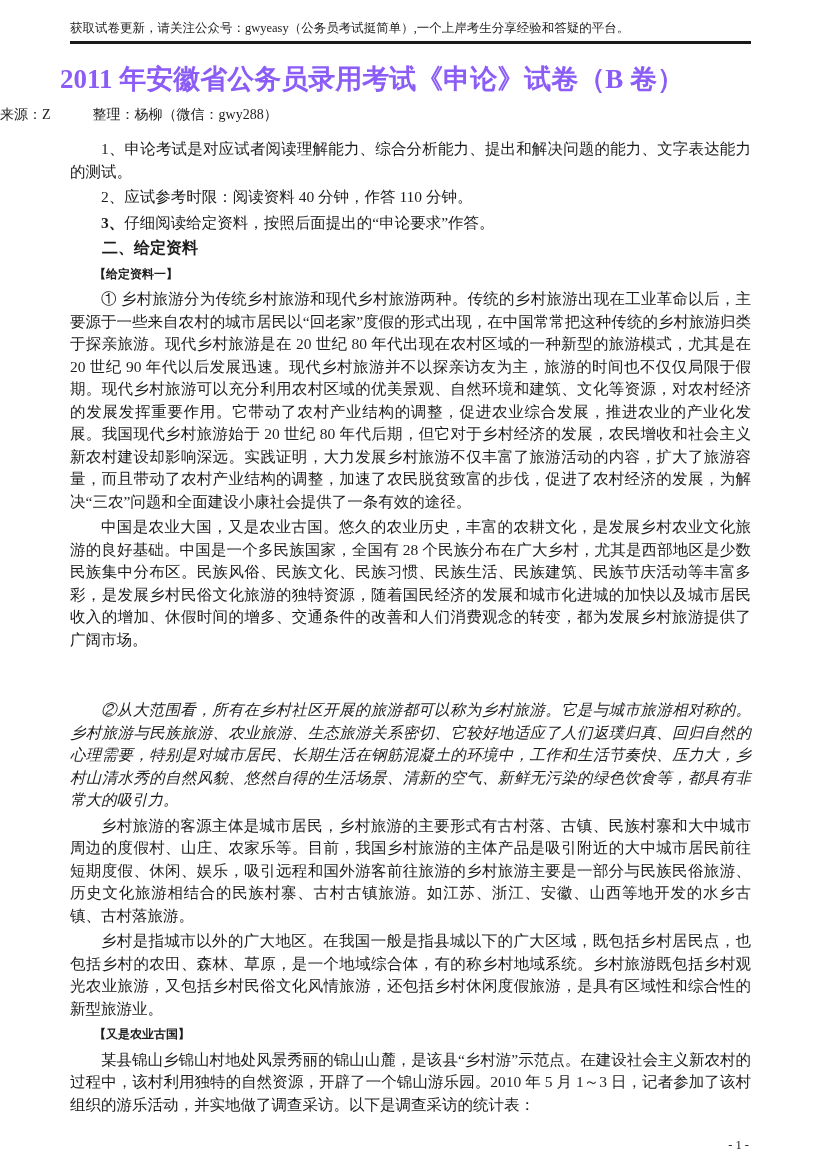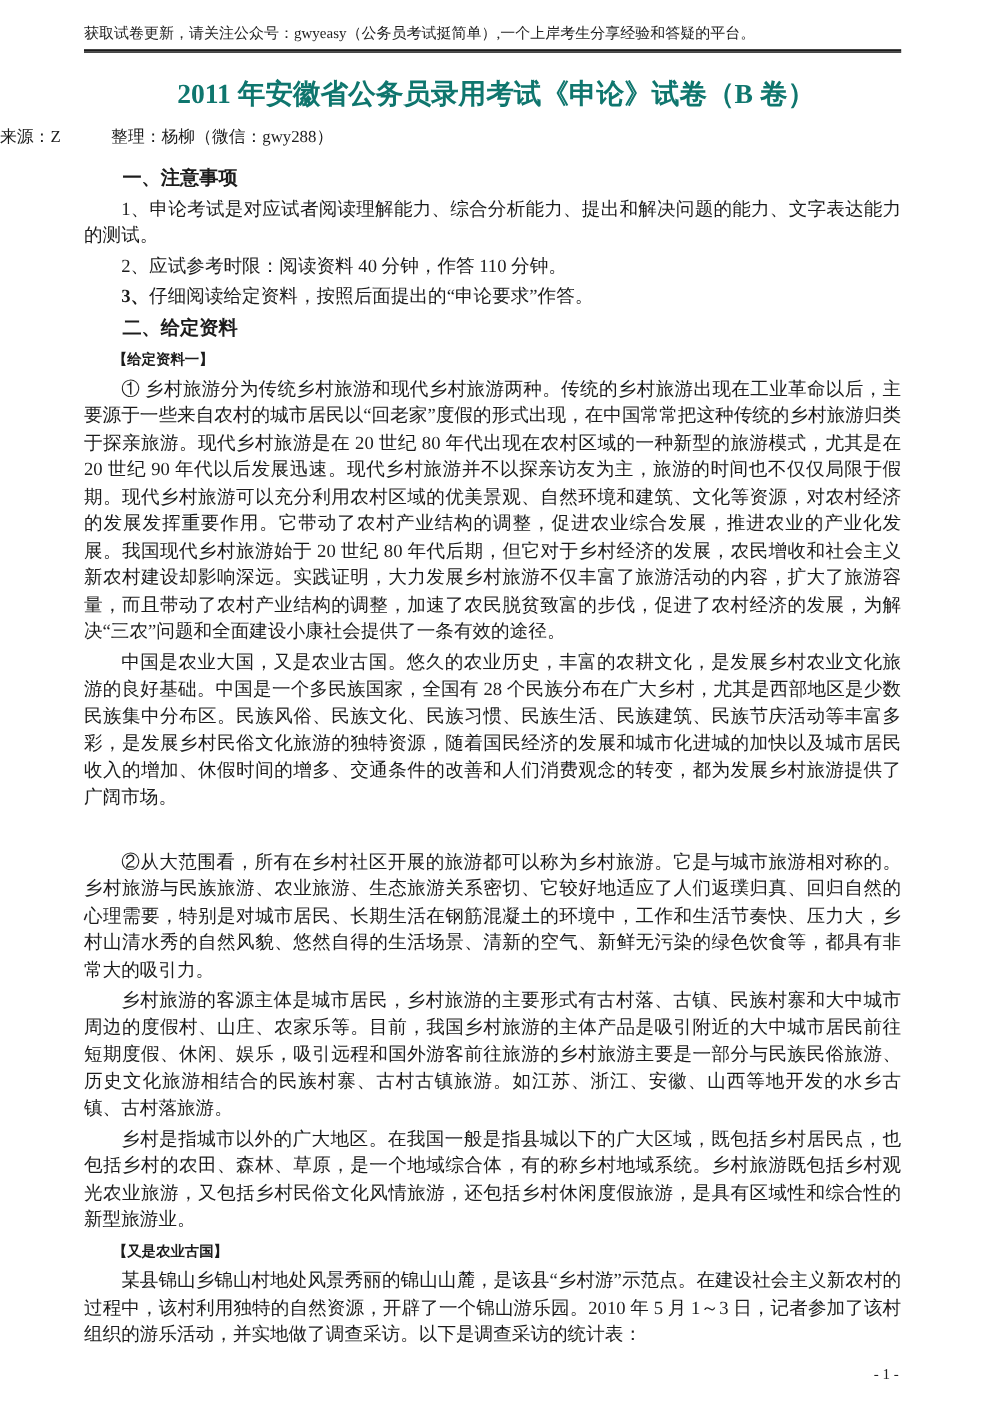--- a/index.html
+++ b/index.html
@@ -25,25 +25,25 @@
   }
   .header-rule {
     margin: 5px 76px 0 70px;
     height: 3px;
     border-top: 2px solid #1a1a1a;
     border-bottom: 1px solid #1a1a1a;
   }
   
   .doc-title {
     margin: 21px 60px 0 60px;
-    text-align: center;
-    font-size: 23px;
+    text-align: left;
+    font-size: 27px;
     font-weight: bold;
     line-height: 28px;
-    color: #0f766e;
+    color: #8b5cf6;
   }
   .source-line {
     margin-top: 13px;
     text-align: left;
     font-size: 14px;
     line-height: 18px;
     color: #1c1c1c;
   }
   .source-line .src { margin-right: 42px; }
   
@@ -63,21 +63,21 @@
   .bracket-heading {
     font-weight: bold;
     text-indent: 2em;
     margin: 3px 0 3px 0;
     font-size: 12px;
   }
   .para {
     text-indent: 2em;
     margin: 0 0 3px 0;
   }
-  .para.gap-before { margin-top: 31px; }
+  .para.gap-before { margin-top: 48px; font-style: italic; }
   .notice-item { text-indent: 2em; margin: 0 0 3px 0; }
   .notice-item .prefix-bold { font-weight: bold; }
   
   .page-number {
     position: absolute;
     top: 1118px;
     right: 78px;
     font-size: 12.5px;
     color: #222;
   }
@@ -91,21 +91,20 @@
   <div class="header-rule"></div>
 
   <div class="doc-title">2011 年安徽省公务员录用考试《申论》试卷（B 卷）</div>
 
   <div class="source-line">
     <span class="src">来源：Z</span><span>整理：杨柳（微信：gwy288）</span>
   </div>
 
   <div class="content">
 
-    <div class="sec-heading">一、注意事项</div>
 
     <div class="notice-item">
       <span>1、</span><span>申论考试是对应试者阅读理解能力、综合分析能力、提出和解决问题的能力、文字表达能力的测试。</span>
     </div>
 
     <div class="notice-item">
       <span>2、</span><span>应试参考时限：阅读资料 40 分钟，作答 110 分钟。</span>
     </div>
 
     <div class="notice-item">

